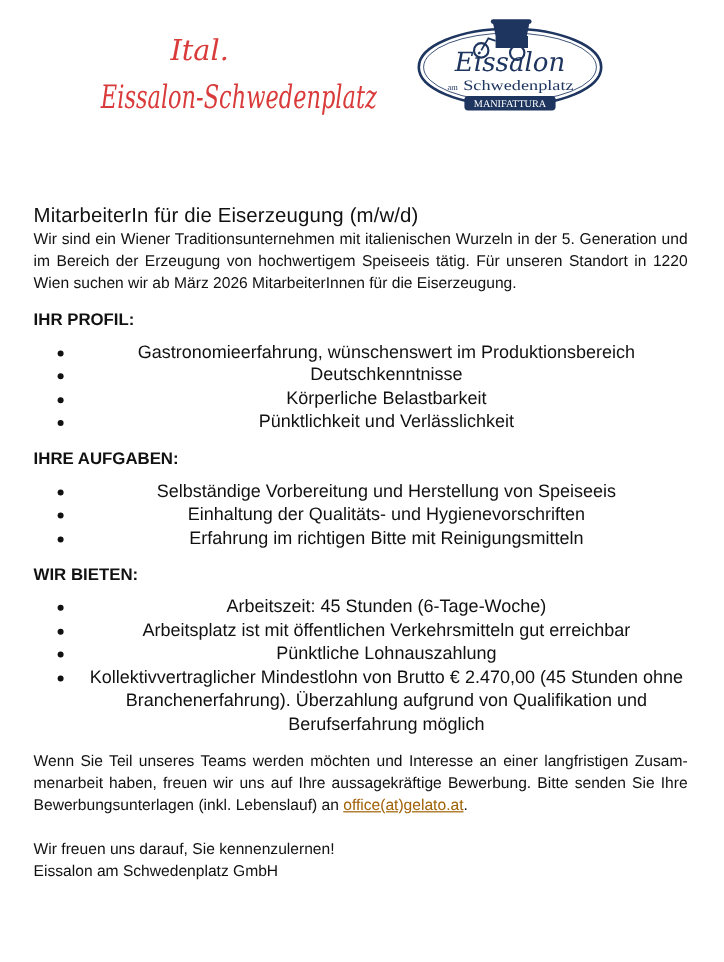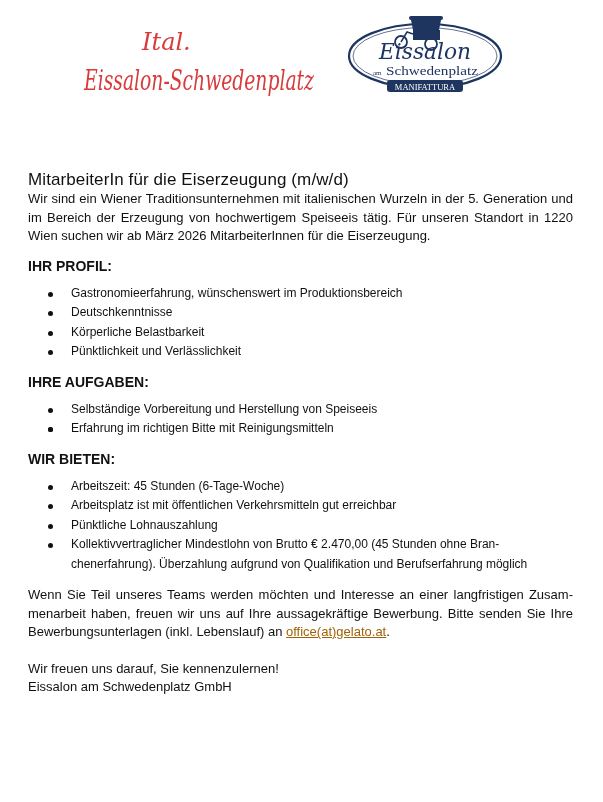--- a/index.html
+++ b/index.html
@@ -5,21 +5,21 @@
   html, body { margin: 0; padding: 0; background: #ffffff; }
   body { width: 603px; height: 802px; position: relative; overflow: hidden;
          font-family: "Liberation Sans", sans-serif; color: #111; }
   .logo-left { position: absolute; left: 80px; top: 18px; width: 240px; height: 90px; }
   .logo-right { position: absolute; left: 345px; top: 4px; width: 160px; height: 95px; }
   .content { position: absolute; left: 28px; top: 170px; width: 545px; }
   h1 { font-size: 17px; font-weight: normal; margin: 0 0 0 0; letter-spacing: 0.1px; }
   p { font-size: 13px; line-height: 18.5px; margin: 0; text-align: justify; }
   h2 { font-size: 14px; font-weight: bold; margin: 12px 0 10px 0; }
   ul { list-style: none; margin: 0; padding: 0; }
-  li { position: relative; font-size: 12px; line-height: 19.5px; padding-left: 43px; }
+  li { position: relative; font-size: 15px; line-height: 19.5px; padding-left: 43px; text-align: center; }
   li .bullet { position: absolute; left: 20px; top: 8px; width: 5px; height: 5px; border-radius: 50%; background: #111; }
   .intro { }
   .closing { margin-top: 12px; }
   .email { text-decoration: underline; color: #a16207; }
   .signoff { margin-top: 18px; }
 </style>
 </head>
 <body>
 
 <svg class="logo-left" viewBox="0 0 240 90">
@@ -53,21 +53,21 @@
   <ul>
     <li><span class="bullet"></span><span>Gastronomieerfahrung, wünschenswert im Produktionsbereich</span></li>
     <li><span class="bullet"></span><span>Deutschkenntnisse</span></li>
     <li><span class="bullet"></span><span>Körperliche Belastbarkeit</span></li>
     <li><span class="bullet"></span><span>Pünktlichkeit und Verlässlichkeit</span></li>
   </ul>
 
   <h2>IHRE AUFGABEN:</h2>
   <ul>
     <li><span class="bullet"></span><span>Selbständige Vorbereitung und Herstellung von Speiseeis</span></li>
-    <li><span class="bullet"></span></li>
+    <li><span class="bullet"></span><span>Einhaltung der Qualitäts- und Hygienevorschriften</span></li>
     <li><span class="bullet"></span><span>Erfahrung im richtigen Bitte mit Reinigungsmitteln</span></li>
   </ul>
 
   <h2>WIR BIETEN:</h2>
   <ul>
     <li><span class="bullet"></span><span>Arbeitszeit: 45 Stunden (6-Tage-Woche)</span></li>
     <li><span class="bullet"></span><span>Arbeitsplatz ist mit öffentlichen Verkehrsmitteln gut erreichbar</span></li>
     <li><span class="bullet"></span><span>Pünktliche Lohnauszahlung</span></li>
     <li><span class="bullet"></span><span>Kollektivvertraglicher Mindestlohn von Brutto € 2.470,00 (45 Stunden ohne Bran­chenerfahrung). Überzahlung aufgrund von Qualifikation und Berufserfahrung mög­lich</span></li>
   </ul>

